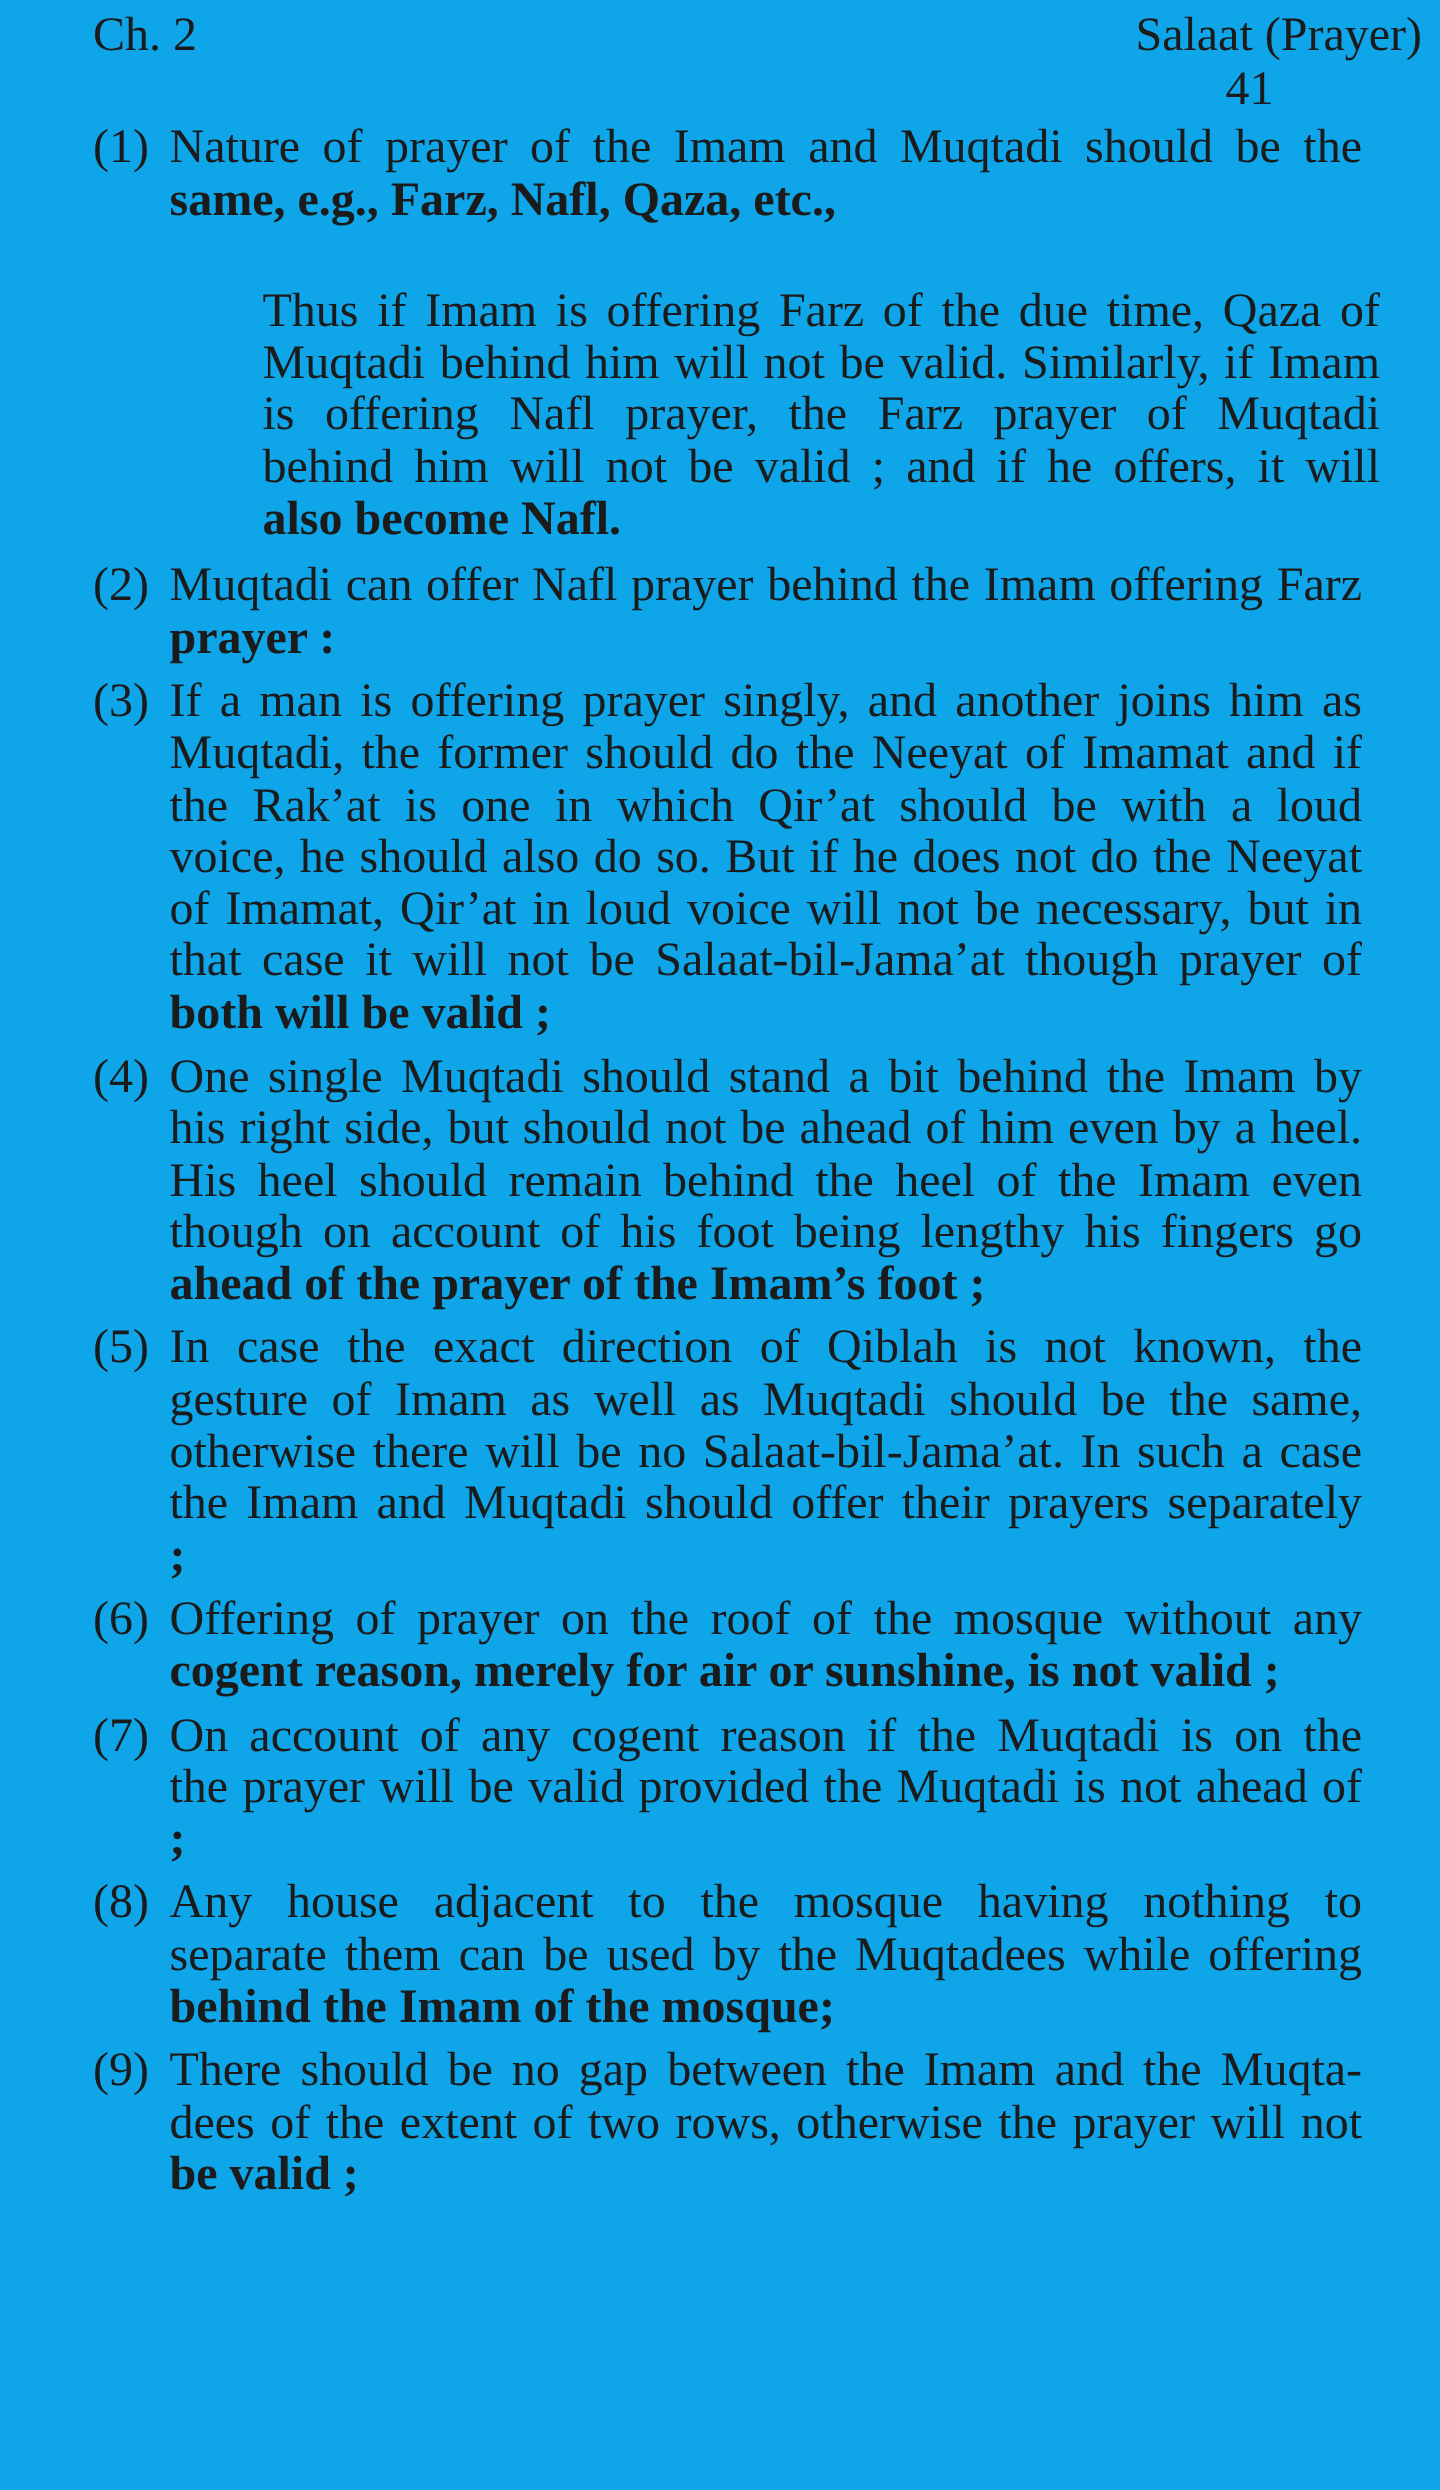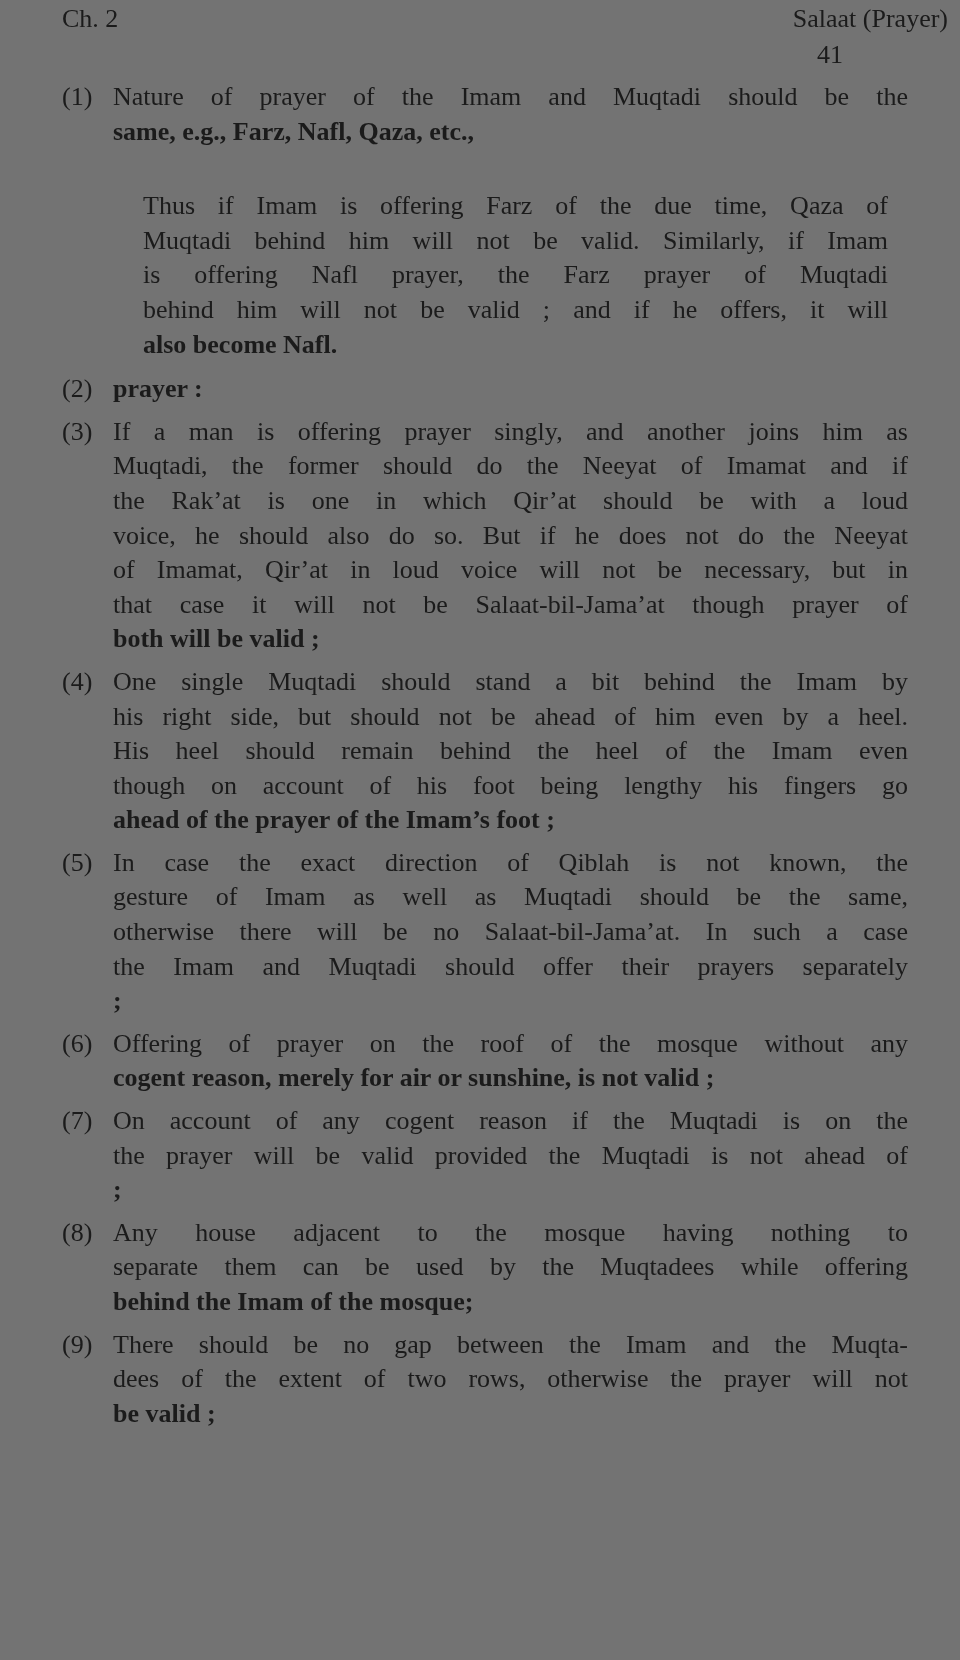--- a/index.html
+++ b/index.html
@@ -4,24 +4,24 @@
 <style>
   html, body {
     margin: 0;
     padding: 0;
     background: #f6f6f4;
   }
   .page {
     position: relative;
     width: 960px;
     height: 1660px;
-    background: #737373;
+    background: #0ea5e9;
     color: #1b1b1b;
     font-family: "Liberation Serif", "DejaVu Serif", serif;
-    font-size: 26px;
+    font-size: 32px;
     overflow: hidden;
     filter: blur(0.35px);
   }
   .header {
     position: relative;
     height: 34px;
     padding-top: 6px;
   }
   .header .chapter   { position: absolute; left: 62px;  top: 4px; }
   .header .title     { position: absolute; left: 0; right: 12px; top: 4px; text-align: right; }
@@ -45,21 +45,21 @@
     line-height: 34.6px;
     text-align: justify;
     text-align-last: justify;
     white-space: normal;
   }
   .line.last {
     text-align-last: left;
     font-weight: bold;
   }
   .sub {
-    margin: 40px 0 10px 30px;
+    margin: 40px 0 10px 62px;
   }
   .sub .line {
     width: 745px;
   }
 </style>
 </head>
 <body>
 
 <div class="page">
   <div class="header">
@@ -78,20 +78,21 @@
           <div class="line">Thus if Imam is offering Farz of the due time, Qaza of</div>
           <div class="line">Muqtadi behind him will not be valid. Similarly, if Imam</div>
           <div class="line">is offering Nafl prayer, the Farz prayer of Muqtadi</div>
           <div class="line">behind him will not be valid ; and if he offers, it will</div>
           <div class="line last">also become Nafl.</div>
         </div>
       </div>
       <div class="item">
         <div class="num">(2)</div>
         <div>
+          <div class="line">Muqtadi can offer Nafl prayer behind the Imam offering Farz</div>
           <div class="line last">prayer :</div>
         </div>
       </div>
       <div class="item">
         <div class="num">(3)</div>
         <div>
           <div class="line">If a man is offering prayer singly, and another joins him as</div>
           <div class="line">Muqtadi, the former should do the Neeyat of Imamat and if</div>
           <div class="line">the Rak’at is one in which Qir’at should be with a loud</div>
           <div class="line">voice, he should also do so. But if he does not do the Neeyat</div>

